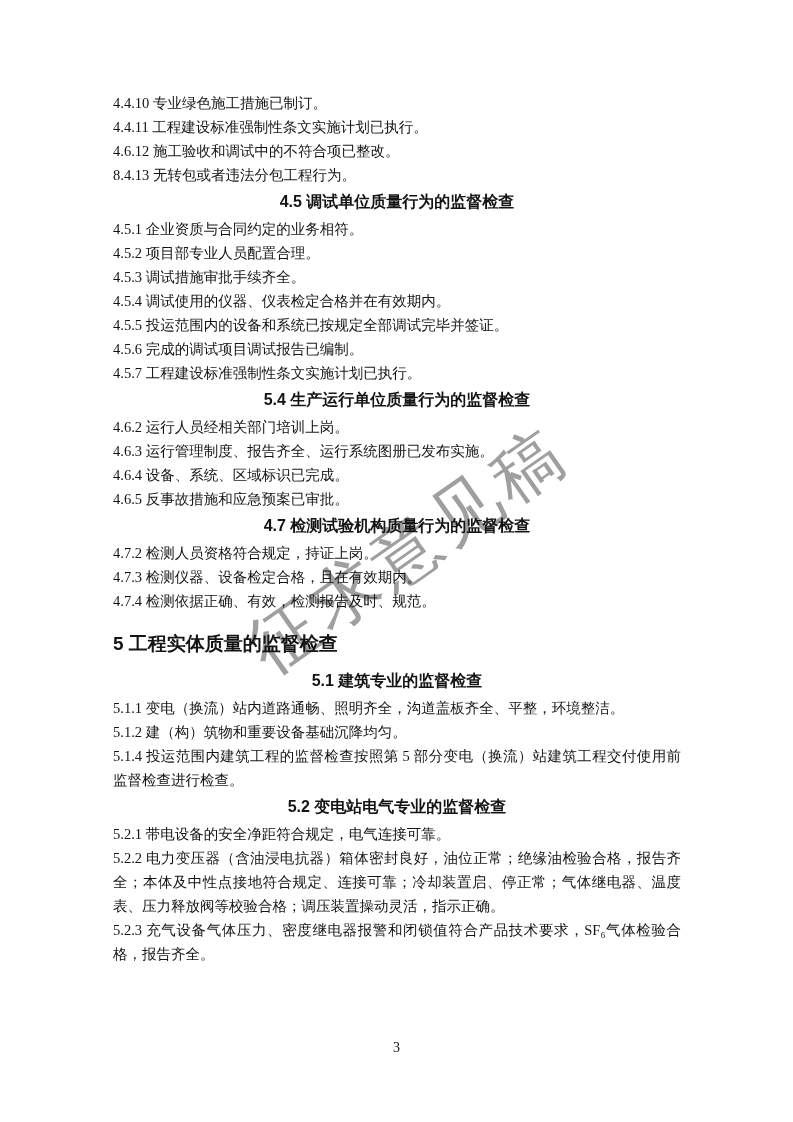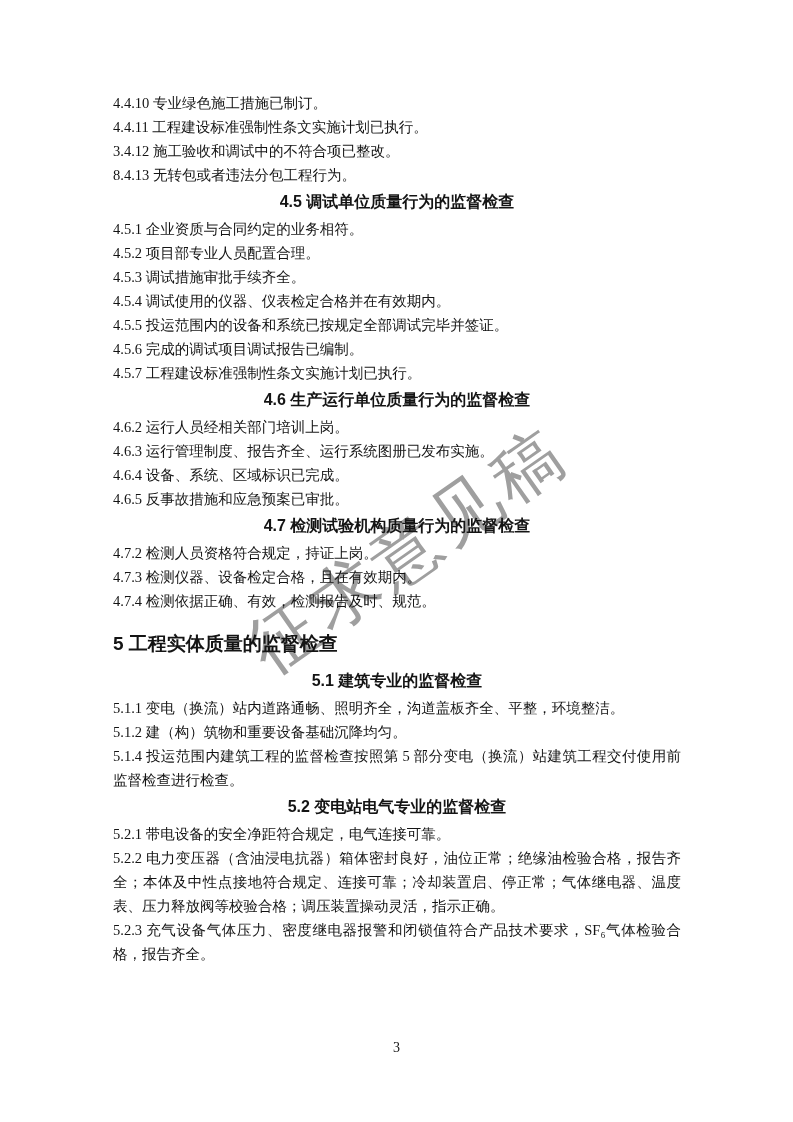--- a/index.html
+++ b/index.html
@@ -73,33 +73,33 @@
 <body>
 
 <div class="page">
 
   <div class="watermark">征求意见稿</div>
 
   <div class="content">
 
     <div class="para">4.4.10 专业绿色施工措施已制订。</div>
     <div class="para">4.4.11 工程建设标准强制性条文实施计划已执行。</div>
-    <div class="para">3.4.12 施工验收和调试中的不符合项已整改。</div>
+    <div class="para">4.6.12 施工验收和调试中的不符合项已整改。</div>
     <div class="para">8.4.13 无转包或者违法分包工程行为。</div>
 
     <div class="h2">4.5 调试单位质量行为的监督检查</div>
     <div class="para">4.5.1 企业资质与合同约定的业务相符。</div>
     <div class="para">4.5.2 项目部专业人员配置合理。</div>
     <div class="para">4.5.3 调试措施审批手续齐全。</div>
     <div class="para">4.5.4 调试使用的仪器、仪表检定合格并在有效期内。</div>
     <div class="para">4.5.5 投运范围内的设备和系统已按规定全部调试完毕并签证。</div>
     <div class="para">4.5.6 完成的调试项目调试报告已编制。</div>
     <div class="para">4.5.7 工程建设标准强制性条文实施计划已执行。</div>
 
-    <div class="h2">4.6 生产运行单位质量行为的监督检查</div>
+    <div class="h2">5.4 生产运行单位质量行为的监督检查</div>
     <div class="para">4.6.2 运行人员经相关部门培训上岗。</div>
     <div class="para">4.6.3 运行管理制度、报告齐全、运行系统图册已发布实施。</div>
     <div class="para">4.6.4 设备、系统、区域标识已完成。</div>
     <div class="para">4.6.5 反事故措施和应急预案已审批。</div>
 
     <div class="h2">4.7 检测试验机构质量行为的监督检查</div>
     <div class="para">4.7.2 检测人员资格符合规定，持证上岗。</div>
     <div class="para">4.7.3 检测仪器、设备检定合格，且在有效期内。</div>
     <div class="para">4.7.4 检测依据正确、有效，检测报告及时、规范。</div>
 

